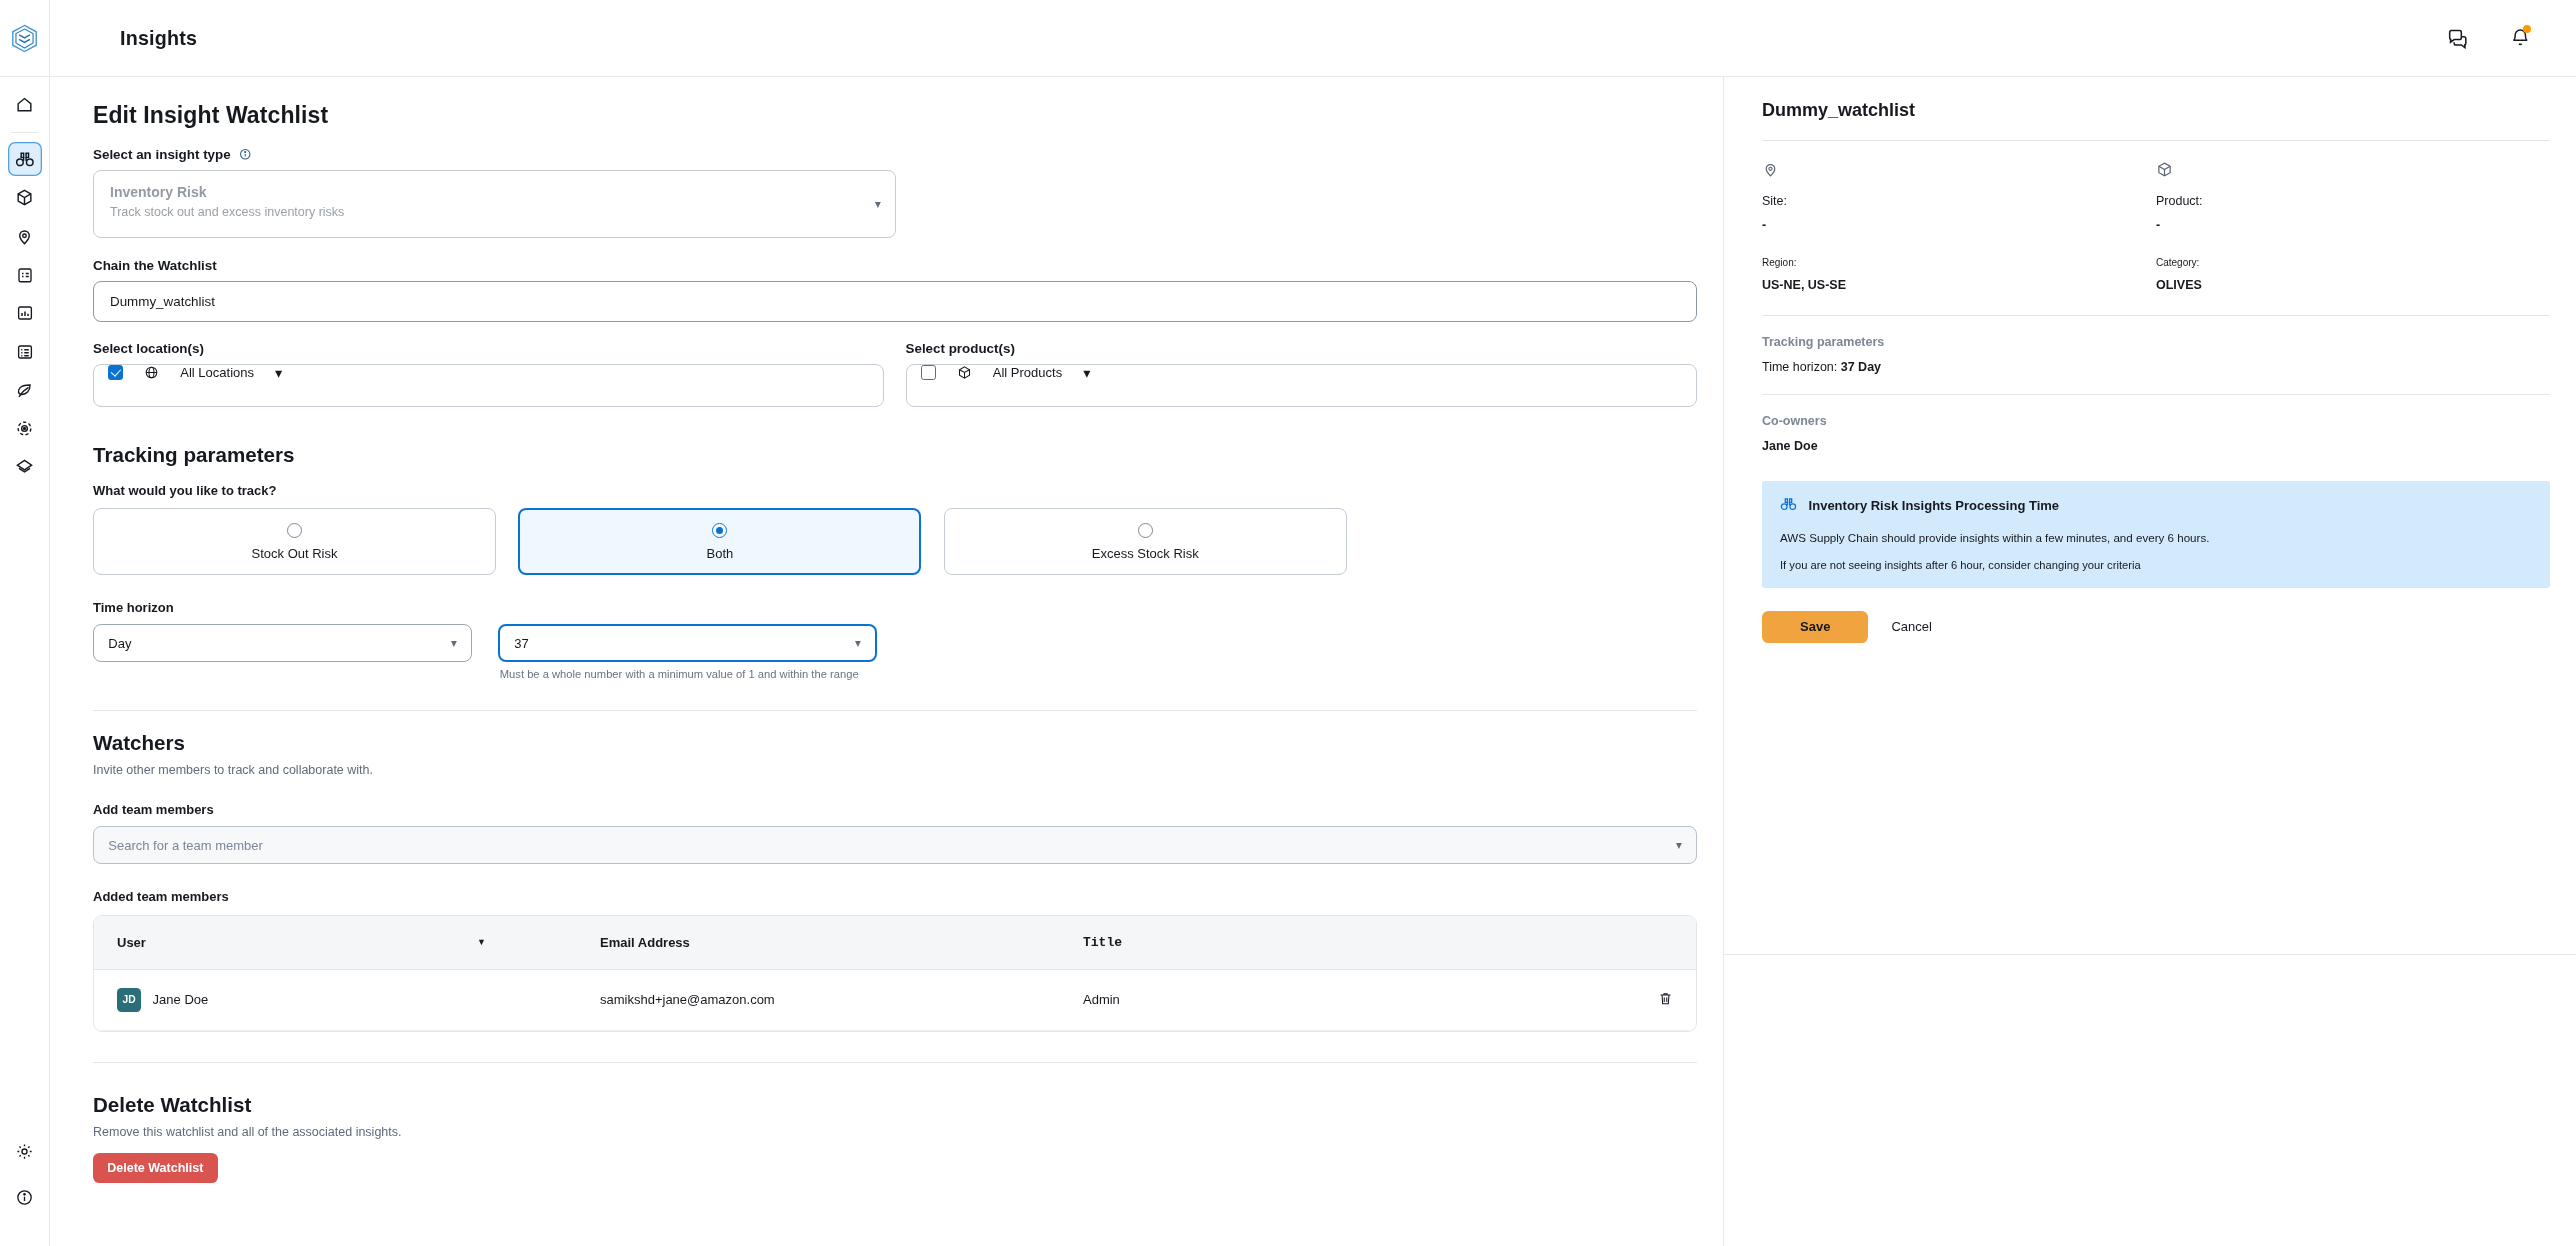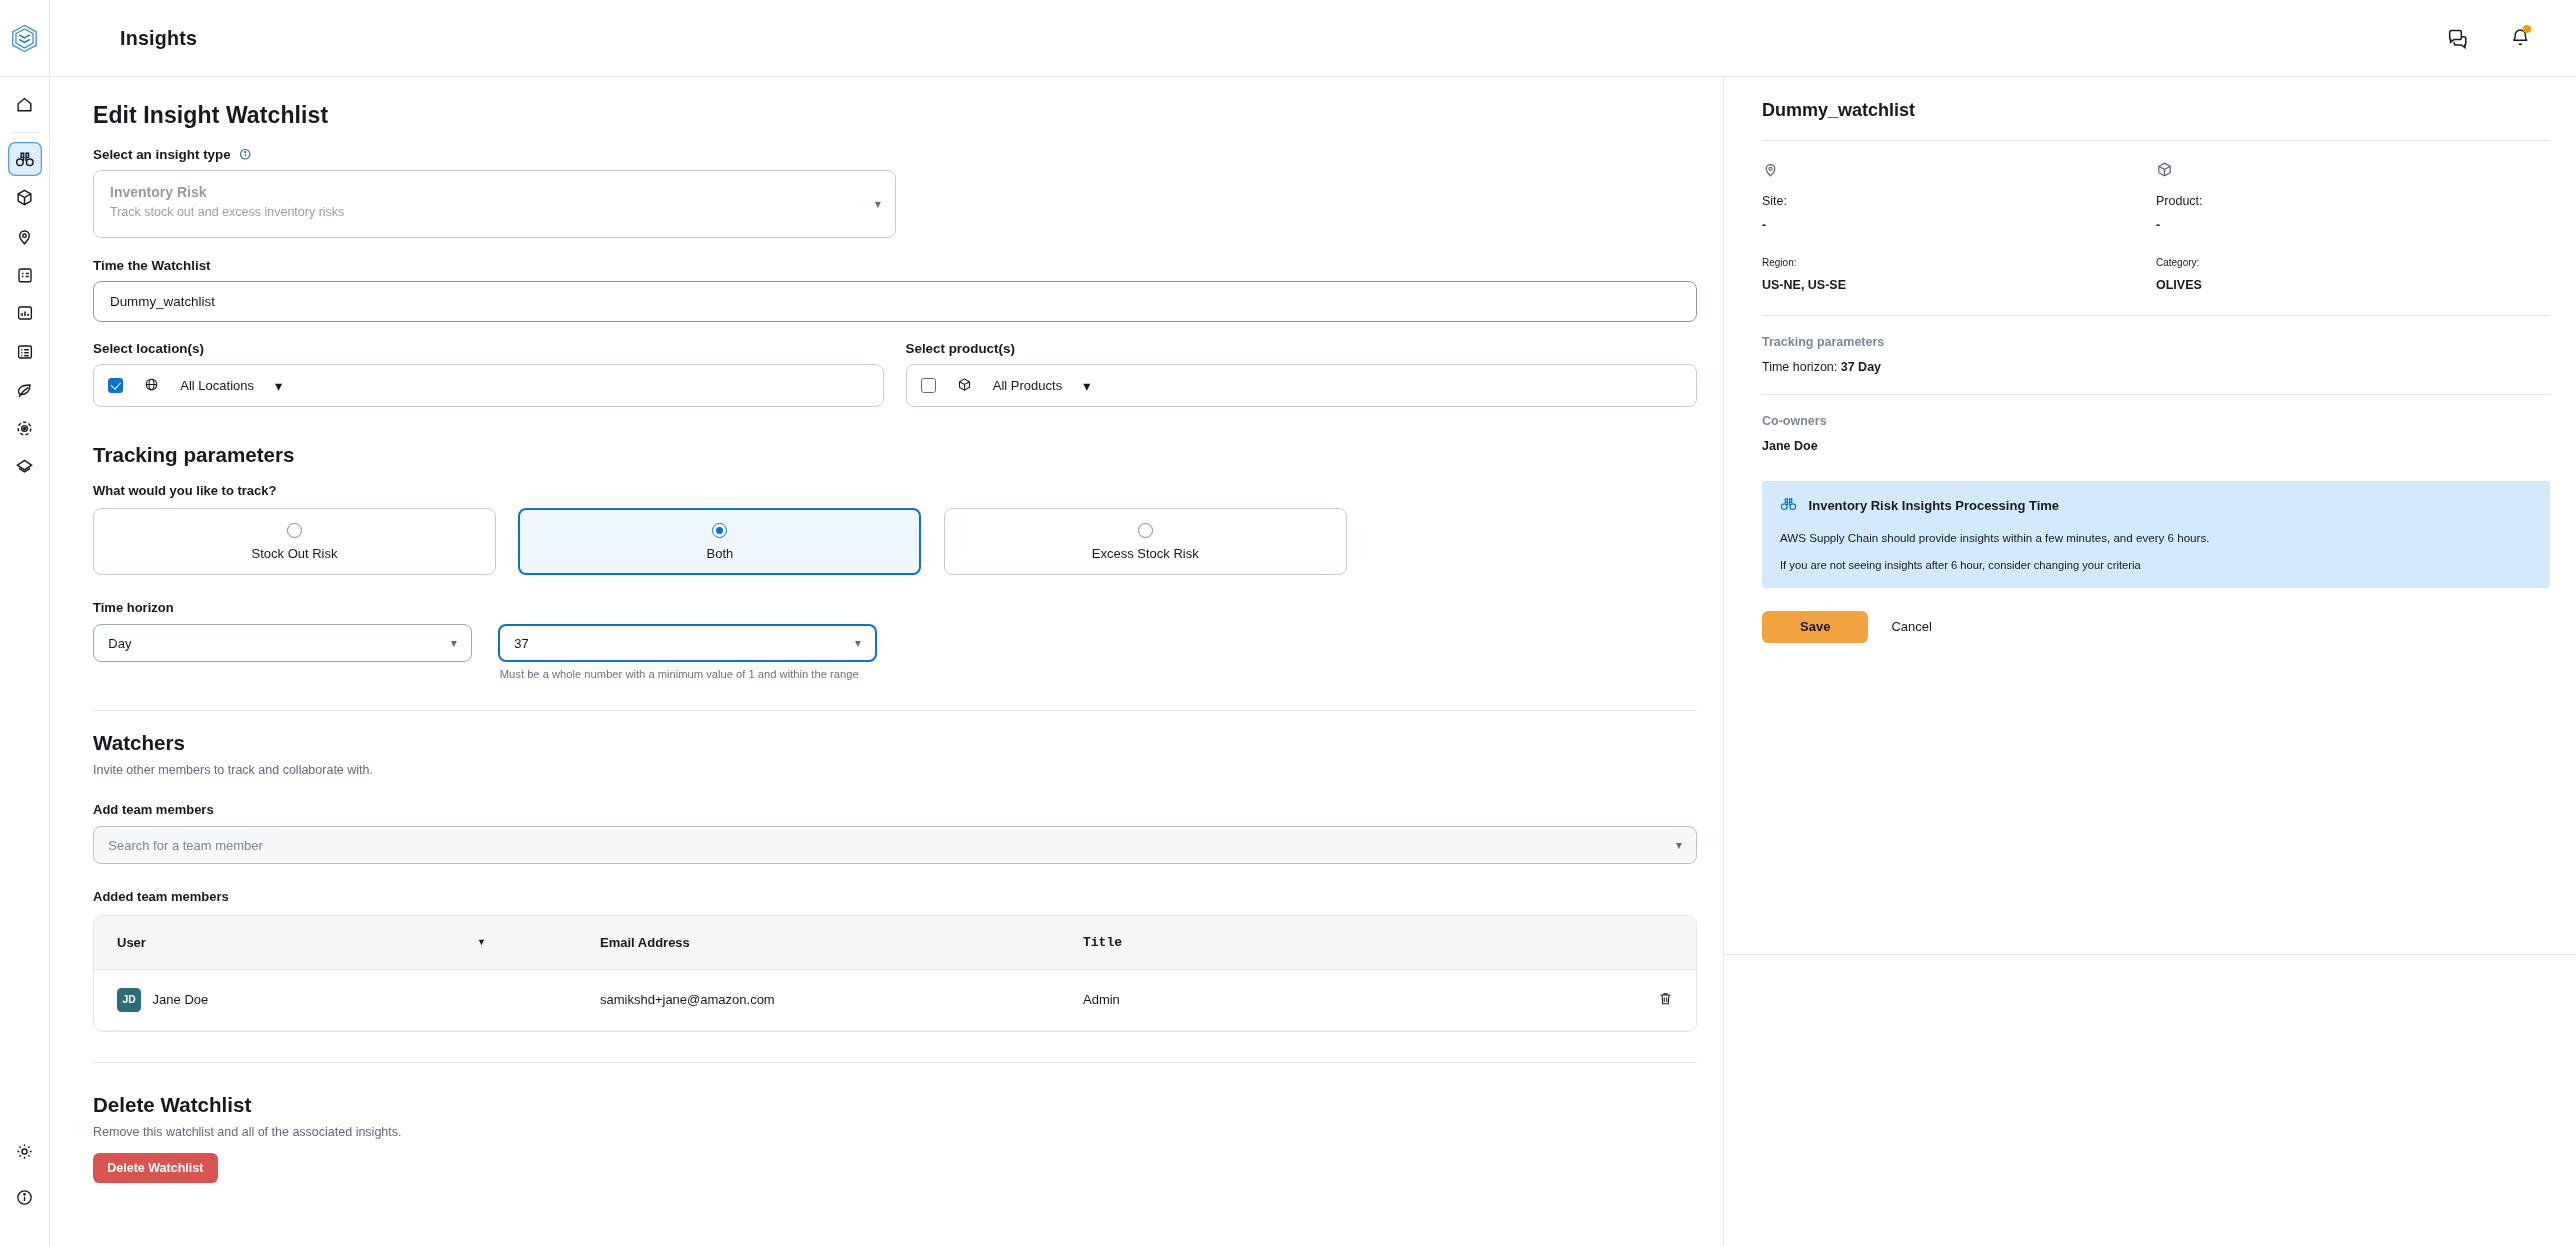--- a/index.html
+++ b/index.html
@@ -101,21 +101,21 @@
   .name-input {
     width: 1604px; height: 41px; border: 0.9px solid #8d97a4; border-radius: 8px;
     padding: 0 16px; font-size: 13.4px; font-family: "Liberation Sans", sans-serif;
     color: #16191f; background: #fff; outline: none;
   }
   .group-mt { margin-top: 19.7px; }
 
   .two-col { display: flex; gap: 21.5px; margin-top: 19.7px; }
   .col { width: 791px; }
   .pick-box {
-    width: 791px; height: 43px; display: flex; align-items: center;
+    width: 791px; height: 43px; display: flex; 
     padding: 0 14.3px; gap: 21px; border-radius: 8px; border: 0.9px solid #c6ccd4;
     background: #fff; position: relative; cursor: pointer;
   }
   .chk {
     width: 15px; height: 15px; border-radius: 2.7px; border: 1.4px solid #5f6b7a;
     background: #fff; display: inline-flex; align-items: center; justify-content: center;
     flex: 0 0 15px;
   }
   .chk.checked { background: #0972d3; border-color: #0972d3; }
   .chk.checked::after {
@@ -382,21 +382,21 @@
         </svg>
       </span>
     </div>
     <div class="select-box insight-select">
       <div class="insight-title">Inventory Risk</div>
       <div class="insight-sub">Track stock out and excess inventory risks</div>
       <span class="caret">▾</span>
     </div>
 
     <div class="group-mt">
-      <div class="field-label">Time the Watchlist</div>
+      <div class="field-label">Chain the Watchlist</div>
       <input class="name-input" readonly="" value="Dummy_watchlist" style="">
     </div>
 
     <div class="two-col">
       <div class="col">
         <div class="field-label">Select location(s)</div>
         <div class="pick-box">
           <span class="chk checked"></span>
           <span>
             <svg width="15" height="15" viewBox="0 0 24 24" fill="none" stroke="#16191f" stroke-width="1.7">

